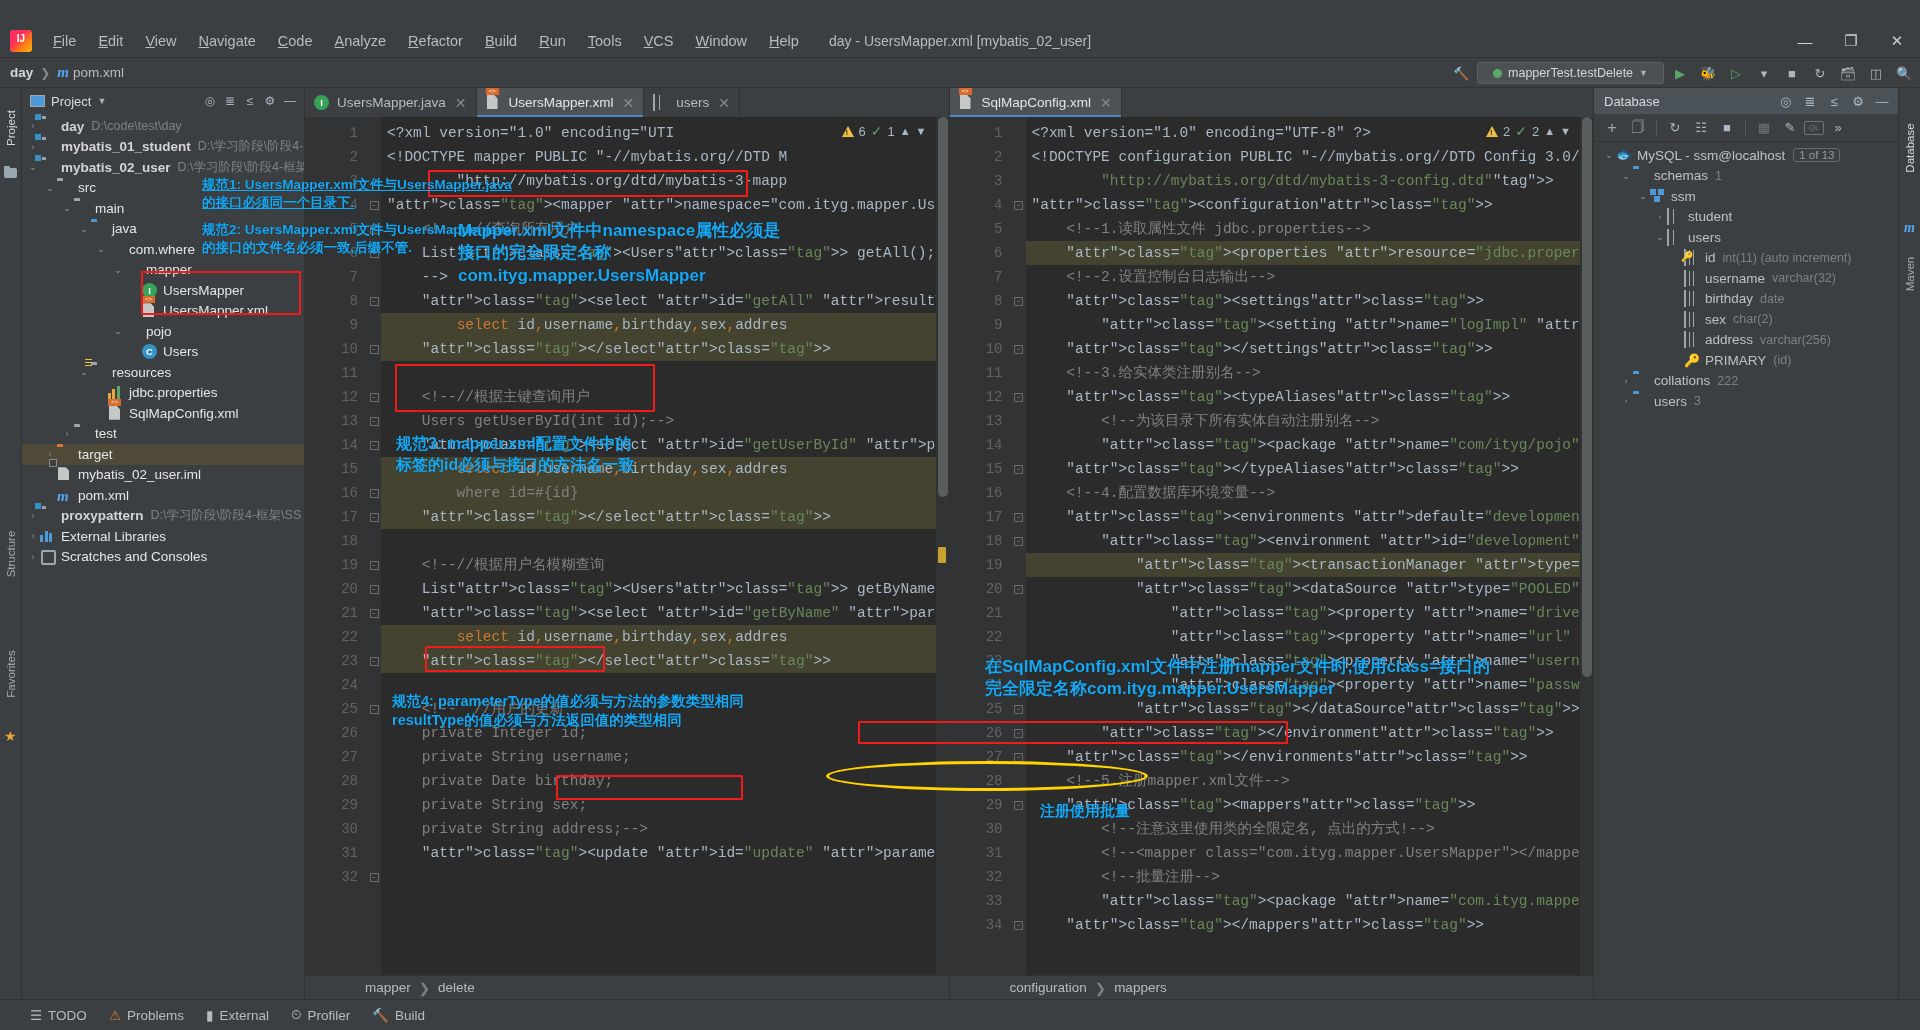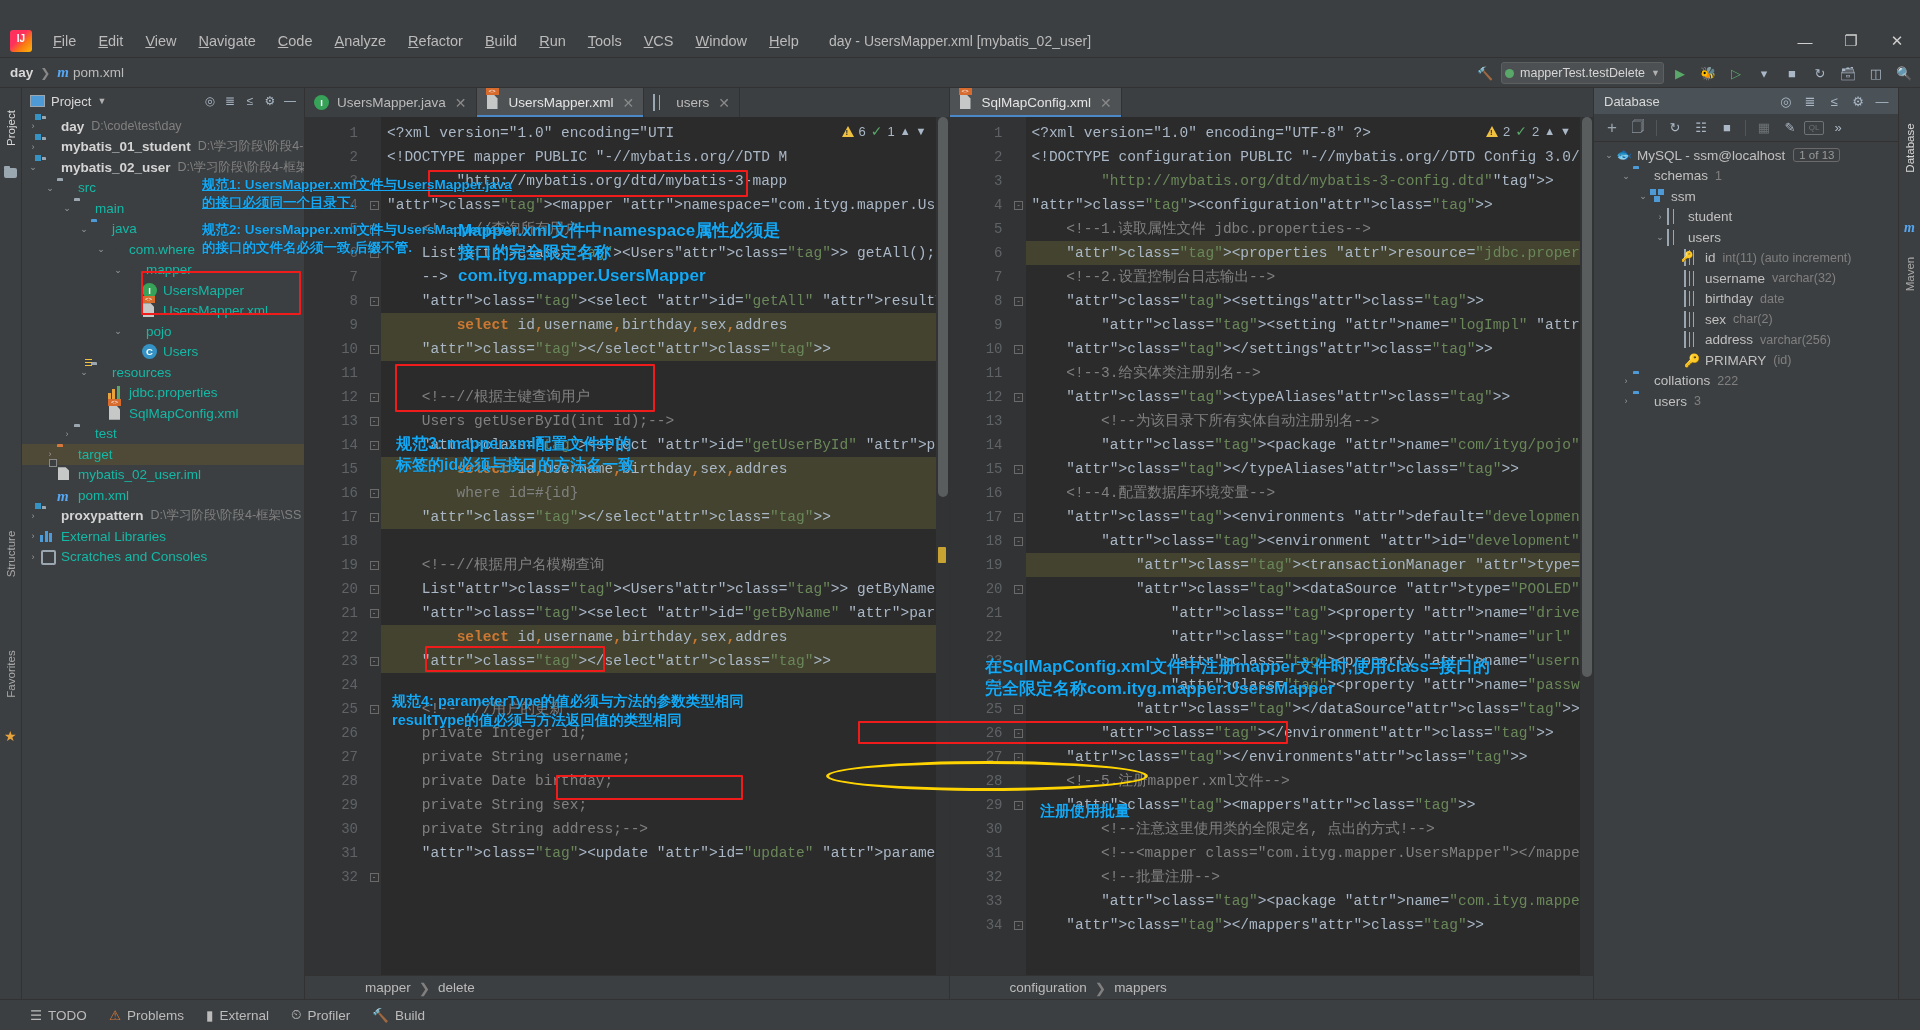--- a/index.html
+++ b/index.html
@@ -30,21 +30,21 @@
 
   
   .navbar{height:30px;background:#3c3f41;display:flex;align-items:center;
           border-bottom:1px solid #323232;position:relative;padding-left:10px;}
   .crumb{display:flex;align-items:center;font-size:13.5px;color:#bbbbbb;}
   .crumb b{font-weight:bold;color:#d8d8d8;}
   .crumb .sep{margin:0 7px;color:#888;font-size:12px;}
   .mvn-m{color:#56a8f5;font-style:italic;font-weight:bold;font-family:"Liberation Serif",serif;margin-right:4px;font-size:15px;}
   .navbar-right{position:absolute;right:4px;top:0;height:30px;display:flex;align-items:center;gap:4px;}
   .run-config{display:flex;align-items:center;gap:6px;background:#4c5052;border:1px solid #5e6060;
-              border-radius:3px;height:22px;padding:0 3px;font-size:12.5px;color:#d6d6d6;}
+              border-radius:3px;height:22px;padding:0 15px;font-size:12.5px;color:#d6d6d6;}
   .dot-green{width:9px;height:9px;border-radius:50%;background:#59a869;display:inline-block;}
   .tb-icon{width:24px;height:22px;display:flex;align-items:center;justify-content:center;color:#a9b7c6;font-size:13px;}
 
   
   .main{position:absolute;left:0;right:0;top:64px;bottom:55px;display:flex;}
 
   
   .lstrip{width:22px;background:#3c3f41;border-right:1px solid #323232;position:relative;}
   .vtab{position:absolute;left:-17px;width:56px;text-align:center;font-size:11.5px;color:#a9a9a9;
         transform:rotate(-90deg);white-space:nowrap;}
@@ -58,21 +58,21 @@
   .project{width:283px;background:#3c3f41;display:flex;flex-direction:column;border-right:1px solid #323232;}
   .panel-head{height:26px;display:flex;align-items:center;padding:0 4px 0 8px;background:#3c3f41;}
   .panel-head .ptitle{font-size:13px;color:#d8d8d8;display:flex;align-items:center;gap:6px;}
   .panel-head .spacer{flex:1;}
   .phicon{width:20px;height:20px;display:flex;align-items:center;justify-content:center;color:#a9b7c6;font-size:12px;}
   .tree{flex:1;overflow:hidden;font-size:13.5px;padding-top:2px;position:relative;}
   .node{display:flex;align-items:center;height:20.5px;white-space:nowrap;padding-left:4px;}
   .node.sel{background:#4e4a37;}
   .arrow{width:14px;text-align:center;color:#9a9a9a;font-size:9px;flex:none;}
   .nicon{width:17px;height:15px;margin-right:4px;flex:none;position:relative;}
-  .nlabel{color:#14b8a6;}
+  .nlabel{color:#e5e5e5;}
   .nlabel.b{font-weight:bold;color:#d4d4d4;}
   .npath{color:#808080;margin-left:7px;font-size:12.5px;}
   .folder{background:#9aa7b0;border-radius:2px 2px 2px 2px;width:15px;height:12px;margin-top:2px;position:relative;}
   .folder:before{content:"";position:absolute;top:-2.5px;left:0;width:6px;height:3px;background:#9aa7b0;border-radius:1px 1px 0 0;}
   .folder.blue{background:#4d9ad6;} .folder.blue:before{background:#4d9ad6;}
   .folder.orange{background:#d6783c;} .folder.orange:before{background:#d6783c;}
   .folder.mod:after{content:"";position:absolute;right:-2px;bottom:-2px;width:6px;height:6px;background:#3592c4;border:1px solid #3c3f41;}
   .folder.res:after{content:"";position:absolute;right:-1px;bottom:-1px;width:7px;height:7px;
         background:repeating-linear-gradient(#f0c040 0 1.5px,transparent 1.5px 3px);}
   .pkg{width:15px;height:12px;margin-top:2px;background:#9aa7b0;border-radius:2px;position:relative;}
@@ -115,21 +115,21 @@
   .lnum{height:24px;line-height:24px;text-align:right;padding-right:9px;color:#606366;
         font-family:"Liberation Mono",monospace;font-size:14px;}
   .folds{width:14px;background:#313335;flex:none;padding-top:4px;position:relative;}
   .fold{height:24px;display:flex;align-items:center;justify-content:center;}
   .fold .fm{width:9px;height:9px;border:1px solid #6a6a6a;display:flex;align-items:center;justify-content:center;
             color:#9a9a9a;font-size:8px;line-height:1;}
   .code{flex:1;padding-top:4px;position:relative;overflow:hidden;
         font-family:"Liberation Mono",monospace;font-size:14.5px;}
   .cl{height:24px;line-height:24px;white-space:pre;color:#a9b7c6;padding-left:6px;}
   .cl.hl{background:#43432f;} .str{color:#6a8759;} .cmt{color:#808080;}
-  .sqlkw{color:#cc7832;font-weight:bold;}
+  .sqlkw{color:#cc7832;}
 
   .markerbar{width:13px;background:#313335;flex:none;position:relative;}
   .mark{position:absolute;left:2px;width:8px;height:16px;background:#c9a331;border-radius:1px;}
   .scrollthumb{position:absolute;right:1px;width:10px;background:#5a5d5e;border-radius:5px;}
 
   .inspect{position:absolute;right:22px;top:6px;display:flex;align-items:center;gap:5px;font-size:13px;z-index:6;}
   .warnnum{color:#a9b7c6;} 
   .tri-w{width:0;height:0;border-left:6px solid transparent;border-right:6px solid transparent;border-bottom:11px solid #f0c040;position:relative;}
   .tri-w:after{content:"!";position:absolute;left:-2px;top:2px;font-size:8px;color:#2b2b2b;font-weight:bold;}
   .chk{color:#59a869;font-size:14px;}

